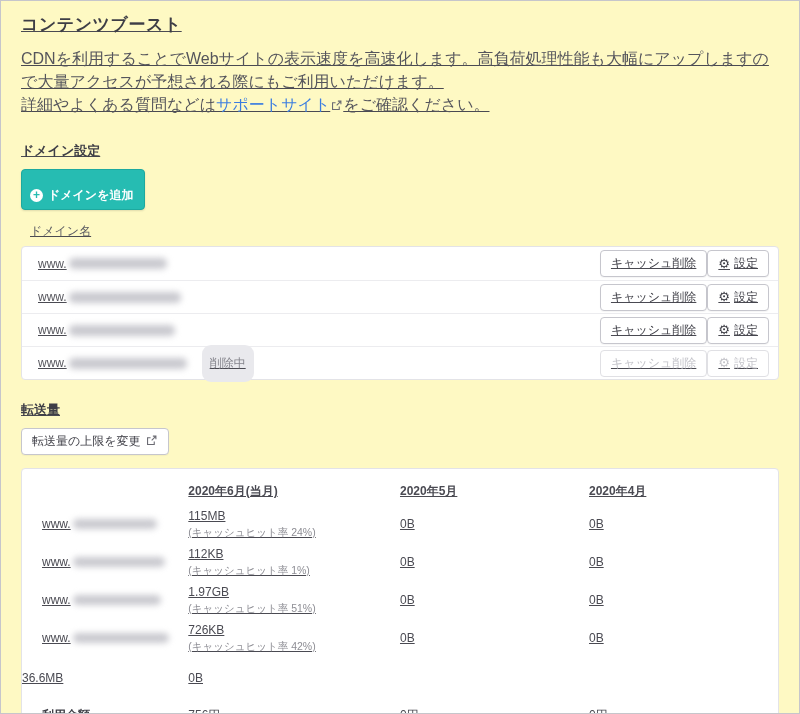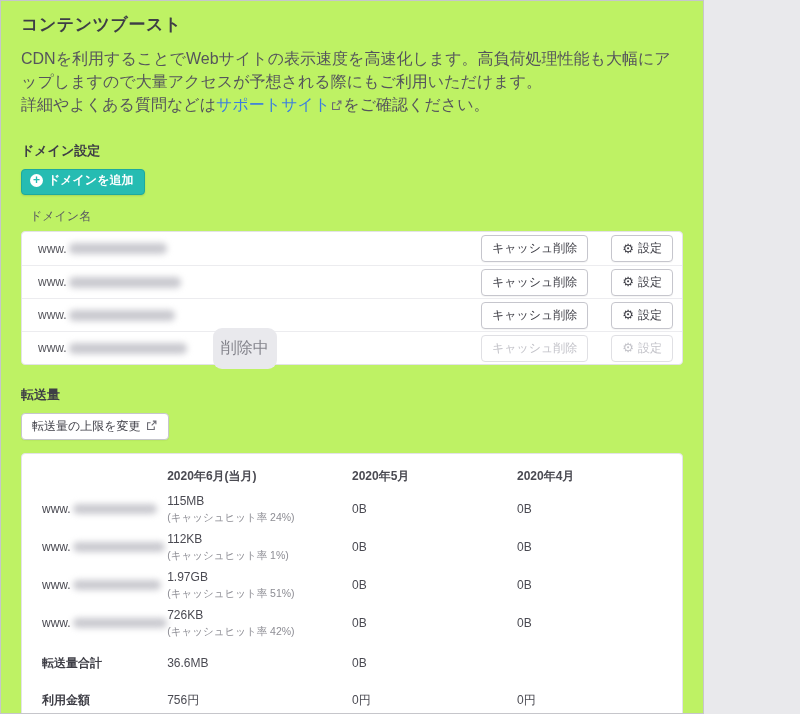--- a/index.html
+++ b/index.html
@@ -1,35 +1,36 @@
 <!DOCTYPE html>
 <html lang="ja"><head>
 <meta charset="utf-8">
 <style>
   * { box-sizing: border-box; margin: 0; padding: 0; }
   html,body { background:#e9e9ec; }
   body { font-family: "Liberation Sans", "DejaVu Sans", sans-serif; }
   .page {
-    width: 704px; height: 714px; overflow: hidden;
-    background: #bef264;
+    width: 800px; height: 714px; overflow: hidden;
+    background: #fef9c3;
     border: 1px solid #c6c6cb;
     padding: 12px 20px 0 20px;
     color: #4a4a52;
+    text-decoration: underline;
   }
   .page-title { font-size: 17px; font-weight: bold; color: #3e3e46; letter-spacing: .5px; }
   .desc { margin-top: 11px; font-size: 16px; line-height: 23px; color: #55555c; }
   a.link { color: #3b7de0; text-decoration: none; cursor: pointer; }
   .ext-icon { display:inline-block; vertical-align:-1px; margin:0 1px; color:#6b6b73; }
   .section-heading { margin-top: 25px; font-size: 13px; font-weight: bold; color: #3e3e46; }
 
   
   .btn-add {
     margin-top: 9px; display: inline-flex; align-items: center; gap: 5px;
     background: #26bcb2; border: 1px solid #1da99f; border-radius: 4px;
-    color: #fff; font-weight: bold; font-size: 12px; padding: 2px 11px 5px 8px;
+    color: #fff; font-weight: bold; font-size: 12px; padding: 17px 11px 5px 8px;
     cursor: pointer; box-shadow: 0 1px 2px rgba(0,0,0,.12);
     font-family: inherit;
   }
   .plus-icon {
     width: 13px; height: 13px; border-radius: 50%; background: #fff;
     color: #26bcb2; font-size: 12px; line-height: 13px; text-align: center; font-weight: bold;
     display: inline-block;
   }
   .plus-icon::before { content: "+"; }
 
@@ -42,24 +43,24 @@
     height: 33px; display: flex; align-items: center; justify-content: space-between;
     padding: 0 9px 0 16px; border-top: 1px solid #ececef;
   }
   .domain-row:first-child { border-top: none; }
   .domain-name { font-size: 12px; color: #55555c; display: flex; align-items: center; }
   .mask {
     display: inline-block; width: 98px; height: 11px; margin-left: 2px;
     background: #c9c9cf; border-radius: 5px; filter: blur(3px);
   }
   .badge {
-    margin-left: 26px; font-size: 16px; color: #84848c; background: #e9e9ed;
+    margin-left: 15px; font-size: 12px; color: #84848c; background: #e9e9ed;
     border-radius: 9px; padding: 10px 8px; white-space: nowrap;
   }
-  .row-actions { display: flex; gap: 23px; }
+  .row-actions { display: flex; gap: 0; }
   .btn {
     background: #fff; border: 1px solid #c6c6cd; border-radius: 4px;
     font-size: 12px; color: #3e3e46; padding: 4px 10px; cursor: pointer;
     display: inline-flex; align-items: center; gap: 4px; white-space: nowrap;
     box-shadow: 0 1px 1px rgba(0,0,0,.04);
     font-family: inherit;
   }
   .btn.disabled { color: #c3c3c9; border-color: #e0e0e4; box-shadow: none; cursor: default; }
   .gear-icon::before { content: "\2699"; font-size: 13px; line-height: 1; }
   .btn.disabled .gear-icon::before { color: #c3c3c9; }
@@ -217,21 +218,20 @@
       <div class="cell label">
           <span>www.</span>
           <span class="mask" style="width:96px"></span>
         </div>
       <div class="cell"><span>726KB</span><span class="sub">(キャッシュヒット率 42%)</span></div>
       <div class="cell">0B</div>
       <div class="cell">0B</div>
     </div>
 
     <div class="t-row t-total">
-      <div class="cell label row-label">転送量合計</div>
       <div class="cell">36.6MB</div>
       <div class="cell">0B</div>
     </div>
 
     <div class="t-row t-fee">
       <div class="cell label row-label">利用金額</div>
       <div class="cell">756円</div>
       <div class="cell">0円</div>
       <div class="cell">0円</div>
     </div>

